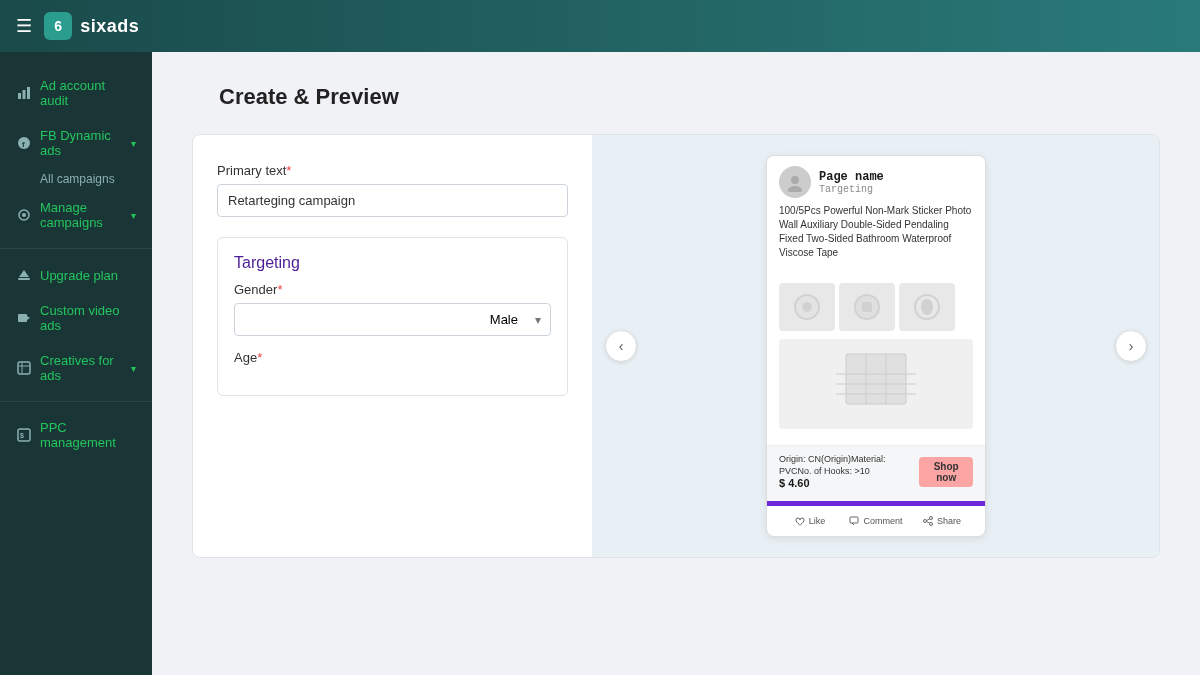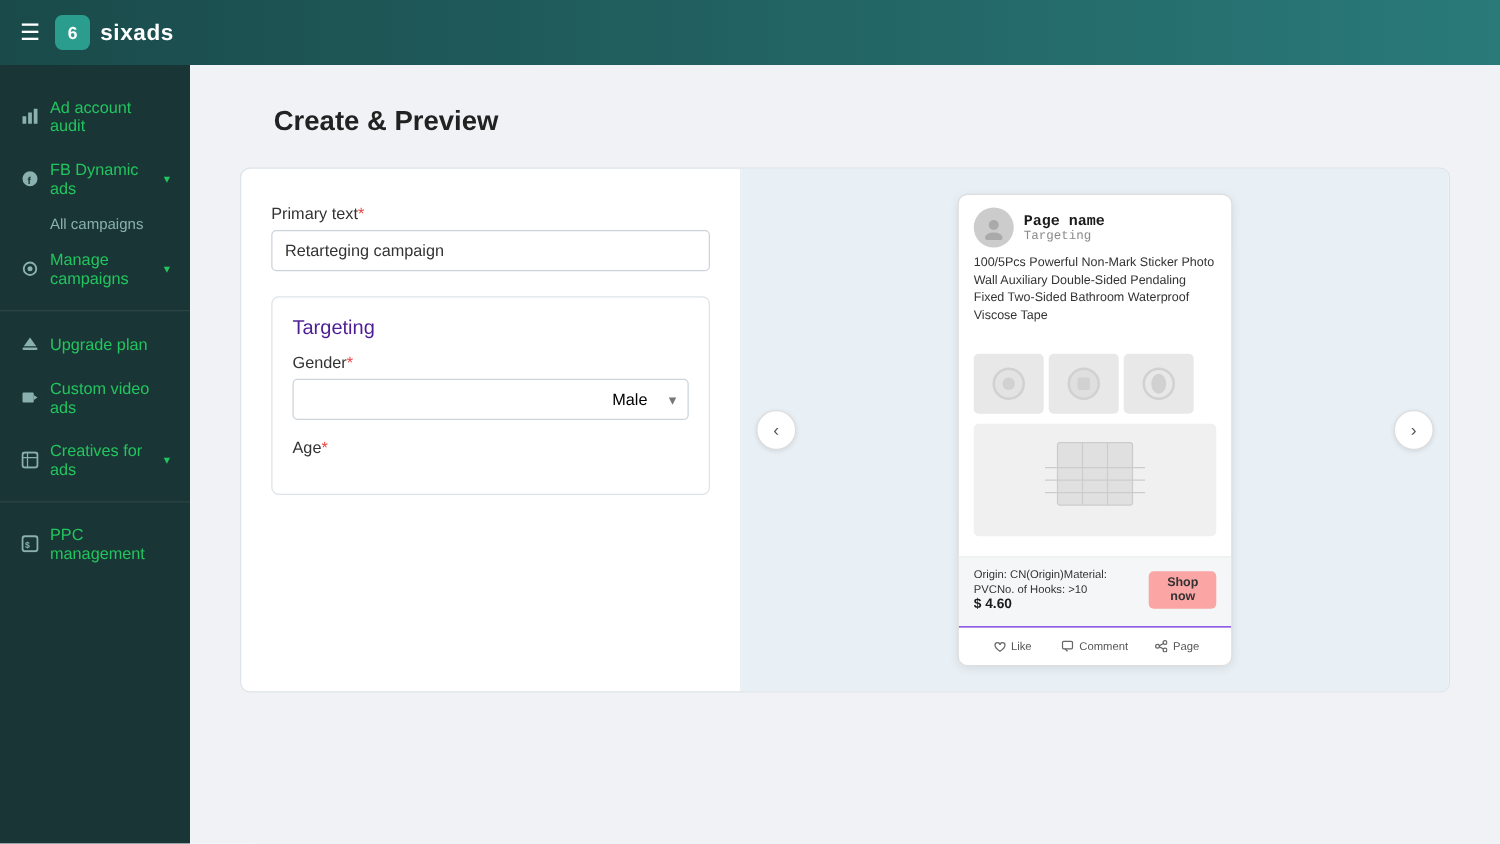--- a/index.html
+++ b/index.html
@@ -339,21 +339,21 @@
       font-size: 10px;
       font-weight: 600;
       cursor: pointer;
       color: #333;
     }
 
     .fb-actions {
       display: flex;
       gap: 4px;
       padding: 6px 12px;
-      border-top: 1px solid #6d28d9;
+      border-top: 5px solid #6d28d9;
     }
 
     .fb-action-btn {
       flex: 1;
       display: flex;
       align-items: center;
       justify-content: center;
       gap: 4px;
       font-size: 9px;
       color: #555;
@@ -618,21 +618,21 @@
               <span>Comment</span>
             </div>
             <div class="fb-action-btn">
               <svg width="10" height="10" viewBox="0 0 10 10" fill="none">
                 <circle cx="8" cy="2" r="1.5" stroke="#666" stroke-width="1" fill="none"></circle>
                 <circle cx="2" cy="5" r="1.5" stroke="#666" stroke-width="1" fill="none"></circle>
                 <circle cx="8" cy="8" r="1.5" stroke="#666" stroke-width="1" fill="none"></circle>
                 <line x1="3.5" y1="4.5" x2="6.5" y2="3" stroke="#666" stroke-width="1"></line>
                 <line x1="3.5" y1="5.5" x2="6.5" y2="7" stroke="#666" stroke-width="1"></line>
               </svg>
-              <span>Page</span>
+              <span>Share</span>
             </div>
           </div>
 
         </div>
 
         <button class="preview-nav-btn right">
           <span>›</span>
         </button>
 
       </div>

